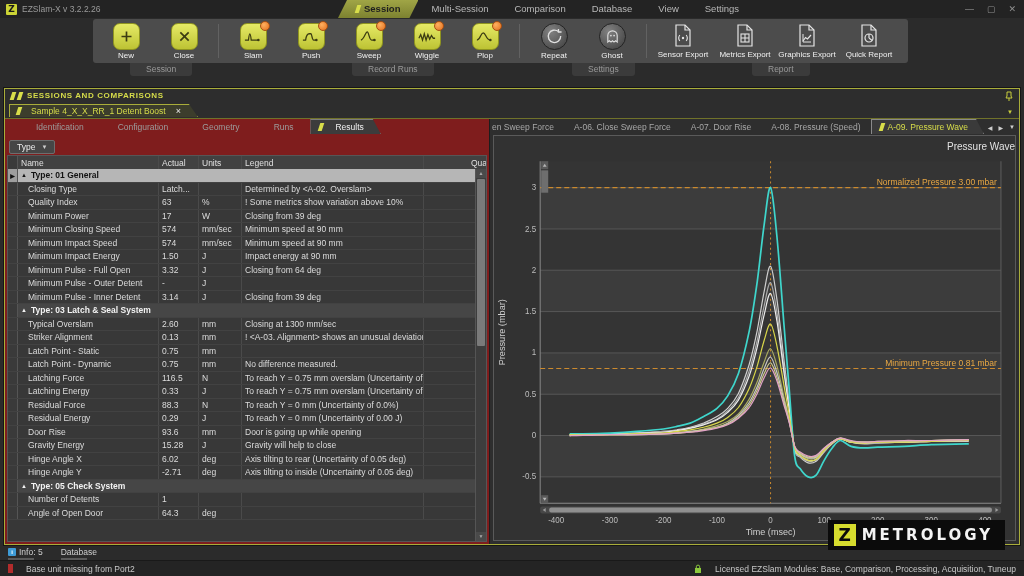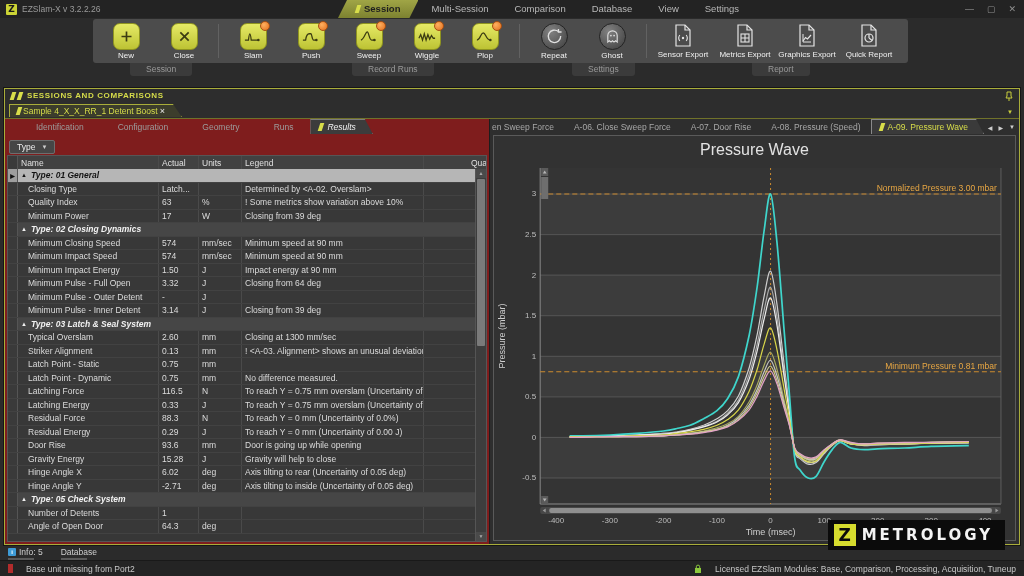--- a/index.html
+++ b/index.html
@@ -26,63 +26,63 @@
   .rb-label{font-size:8px;color:#f0f0f0;white-space:nowrap;}
   .rb-sep{width:1px;height:34px;background:#626262;margin:0 5px;flex:none;}
   .grp-label{position:absolute;top:63px;height:13px;background:#3b3b3b;color:#9a9a9a;font-size:8.5px;line-height:13px;padding:0 16px;border-radius:0 0 3px 3px;z-index:1;}
 
   
   .main-panel{position:absolute;left:4px;top:88px;right:4px;bottom:31px;border:1px solid #a9ad3a;background:#2d2d2d;box-shadow:0 0 0 1px #161616;}
   .panel-head{height:13px;display:flex;align-items:center;padding:0 6px;gap:3px;}
   .panel-title{font-size:8px;font-weight:bold;color:#d6dc4a;letter-spacing:0.6px;margin-left:2px;}
   .pin{margin-left:auto;}
   .session-tab-row{height:15px;padding-left:4px;display:flex;align-items:flex-end;position:relative;}
-  .session-tab{display:flex;align-items:center;gap:2px;background:#3c3d2c;border:1px solid #a9ad3a;border-bottom:none;color:#d6dc4a;font-size:8.5px;padding:1px 16px 1px 7px;clip-path:polygon(0 0,calc(100% - 9px) 0,100% 100%,0 100%);}
+  .session-tab{display:flex;align-items:center;gap:10px;background:#3c3d2c;border:1px solid #a9ad3a;border-bottom:none;color:#d6dc4a;font-size:8.5px;padding:1px 16px 1px 7px;clip-path:polygon(0 0,calc(100% - 9px) 0,100% 100%,0 100%);}
   .tab-close{color:#ececec;font-size:9px;line-height:9px;}
   .row-caret{position:absolute;right:6px;bottom:2px;font-size:6px;color:#c9cf3c;}
   .content{position:absolute;top:29px;left:0;right:0;bottom:0;display:flex;border-top:1px solid #70722a;}
 
   
   .left-pane{width:484px;border-right:1px solid #1d1d1d;background:#7f1d1d;display:flex;flex-direction:column;position:relative;flex:none;}
   .sub-tabs{height:15px;display:flex;align-items:flex-end;padding-left:14px;}
   .sub-tab{font-size:8.5px;color:#9c9c9c;padding:2px 17px;}
-  .sub-tab.active{background:#3c3c3c;border:1px solid #7d7d7d;border-bottom:none;color:#f2f2f2;display:flex;gap:4px;align-items:center;clip-path:polygon(0 0,calc(100% - 8px) 0,100% 100%,0 100%);padding:2px 16px 2px 8px;font-style:italic;}
+  .sub-tab.active{background:#3c3c3c;border:1px solid #7d7d7d;border-bottom:none;color:#f2f2f2;display:flex;gap:12px;align-items:center;clip-path:polygon(0 0,calc(100% - 8px) 0,100% 100%,0 100%);padding:2px 16px 2px 8px;}
   .table-toolbar{height:17px;padding:2px 0 0 4px;}
   .type-btn{display:inline-flex;gap:6px;background:#464646;border:1px solid #6e6e6e;border-radius:2px;color:#ececec;font-size:8.5px;padding:1px 7px;align-items:center;}
   .caret{font-size:6px;color:#ccc;}
   .table-wrap{flex:1;margin:2px;border:1px solid #565656;position:relative;overflow:hidden;background:#373737;}
   .t-head{display:flex;height:13px;background:#414141;border-bottom:1px solid #5e5e5e;font-size:8.5px;color:#e0e0e0;padding-right:10px;}
   .t-cell{height:100%;display:flex;align-items:center;padding:0 3px;border-right:1px solid #4a4a4a;box-sizing:border-box;overflow:hidden;white-space:nowrap;flex:none;}
   .c0{width:10px;background:#3a3a3a;border-right:1px solid #555;justify-content:center;padding:0;font-size:6px;color:#111;}
   .c1{width:141px;} .c2{width:40px;} .c3{width:43px;} .c4{width:182px;} .c5{width:42px;justify-content:center;margin-left:44px;}
   .cfill{flex:1;border-right:none;}
   .t-body{position:absolute;top:13px;left:0;right:10px;bottom:0;}
   .t-row{display:flex;height:12.5px;font-size:8.5px;align-items:stretch;border-bottom:1px solid #424242;color:#dcdcdc;background:#383838;}
   .t-row.group{background:#464646;font-weight:bold;color:#f2f2f2;}
   .t-row.selected{background:#b6b6b6;color:#121212;}
   .t-row.selected .c0{background:#9e9e9e;}
-  .grp-cell{flex:1;border-right:none;display:flex;align-items:center;gap:4px;padding:0 3px;overflow:hidden;white-space:nowrap;font-style:italic;}
+  .grp-cell{flex:1;border-right:none;display:flex;align-items:center;gap:4px;padding:0 3px;overflow:hidden;white-space:nowrap;}
   .grp-tri{font-size:6px;}
   .dot{width:7px;height:7px;border-radius:50%;}
   .dot.green{background:radial-gradient(circle at 35% 30%,#8af08a,#2eb02e);box-shadow:0 0 3px #2eb02e;}
   .dot.red{background:radial-gradient(circle at 35% 30%,#ff9090,#c42222);box-shadow:0 0 3px #c42222;}
   .v-scroll{position:absolute;top:13px;right:0;bottom:0;width:10px;background:#3d3d3d;border-left:1px solid #555;}
   .v-arrow{position:absolute;left:0;right:0;height:9px;text-align:center;font-size:5px;color:#aaa;line-height:9px;background:#4a4a4a;}
   .v-arrow.top{top:0;} .v-arrow.bot{bottom:0;}
   .v-thumb{position:absolute;top:10px;left:1px;right:1px;height:45%;background:#7a7a7a;border-radius:1px;}
 
   
   .right-pane{flex:1;display:flex;flex-direction:column;position:relative;background:#2e2e2e;min-width:0;}
   .chart-tabs{height:15px;display:flex;align-items:flex-end;overflow:hidden;white-space:nowrap;position:relative;padding-right:34px;}
   .chart-tab{font-size:8.5px;color:#a8a8a8;padding:2px 10px;flex:none;margin-top:9px;}
   .chart-tab.cut{padding-left:2px;}
   .chart-tab.active{background:#3a3a3a;border:1px solid #8a8a8a;border-bottom:none;color:#d8de4a;display:inline-flex;gap:4px;align-items:center;clip-path:polygon(0 0,calc(100% - 8px) 0,100% 100%,0 100%);padding:2px 15px 2px 8px;}
   .tab-nav{position:absolute;right:4px;bottom:3px;display:flex;gap:6px;font-size:6px;color:#cfcfcf;background:#2e2e2e;padding-left:5px;}
   .chart-box{flex:1;margin:1px 3px 3px 3px;border:1px solid #5a5a5a;background:#323232;display:flex;flex-direction:column;min-height:0;}
-  .chart-title{text-align:center;font-size:16px;color:#e2e2e2;padding:5px 0 1px;flex:none;}
+  .chart-title{text-align:right;font-size:10px;color:#e2e2e2;padding:5px 0 1px;flex:none;}
   #chart-svg{flex:1;width:100%;height:100%;}
 
   
   .logo-box{position:absolute;right:14px;bottom:-6px;background:#0b0b0b;display:flex;align-items:center;gap:6px;padding:4px 12px 4px 6px;z-index:6;}
   .logo-ez{width:22px;height:22px;background:#d6dc2e;color:#0b0b0b;font:bold 17px/22px "DejaVu Sans",sans-serif;text-align:center;}
   .logo-text{color:#f4f4f4;font-weight:bold;font-size:15px;letter-spacing:3px;font-family:"DejaVu Sans",sans-serif;}
 
   
   .statusbar{position:absolute;left:0;right:0;bottom:0;height:30px;z-index:2;}
   .status-tabs{height:14px;background:#2b2b2b;display:flex;gap:18px;padding-left:8px;}
@@ -342,27 +342,20 @@
               <div class="t-row">
                 <div class="t-cell c0"></div>
                 <div class="t-cell c1" style="padding-left: 10px;">Minimum Power</div>
                 <div class="t-cell c2">17</div>
                 <div class="t-cell c3">W</div>
                 <div class="t-cell c4">Closing from 39 deg</div>
                 <div class="t-cell c5">
                   <span class="dot green"></span>
                 </div>
                 <div class="t-cell cfill"></div>
-              </div>
-              <div class="t-row group">
-                <div class="t-cell c0"></div>
-                <div class="grp-cell">
-                  <span class="grp-tri">▲</span>
-                  <span>Type: 02 Closing Dynamics</span>
-                </div>
               </div>
               <div class="t-row">
                 <div class="t-cell c0"></div>
                 <div class="t-cell c1" style="padding-left: 10px;">Minimum Closing Speed</div>
                 <div class="t-cell c2">574</div>
                 <div class="t-cell c3">mm/sec</div>
                 <div class="t-cell c4">Minimum speed at 90 mm</div>
                 <div class="t-cell c5">
                   <span class="dot green"></span>
                 </div>

